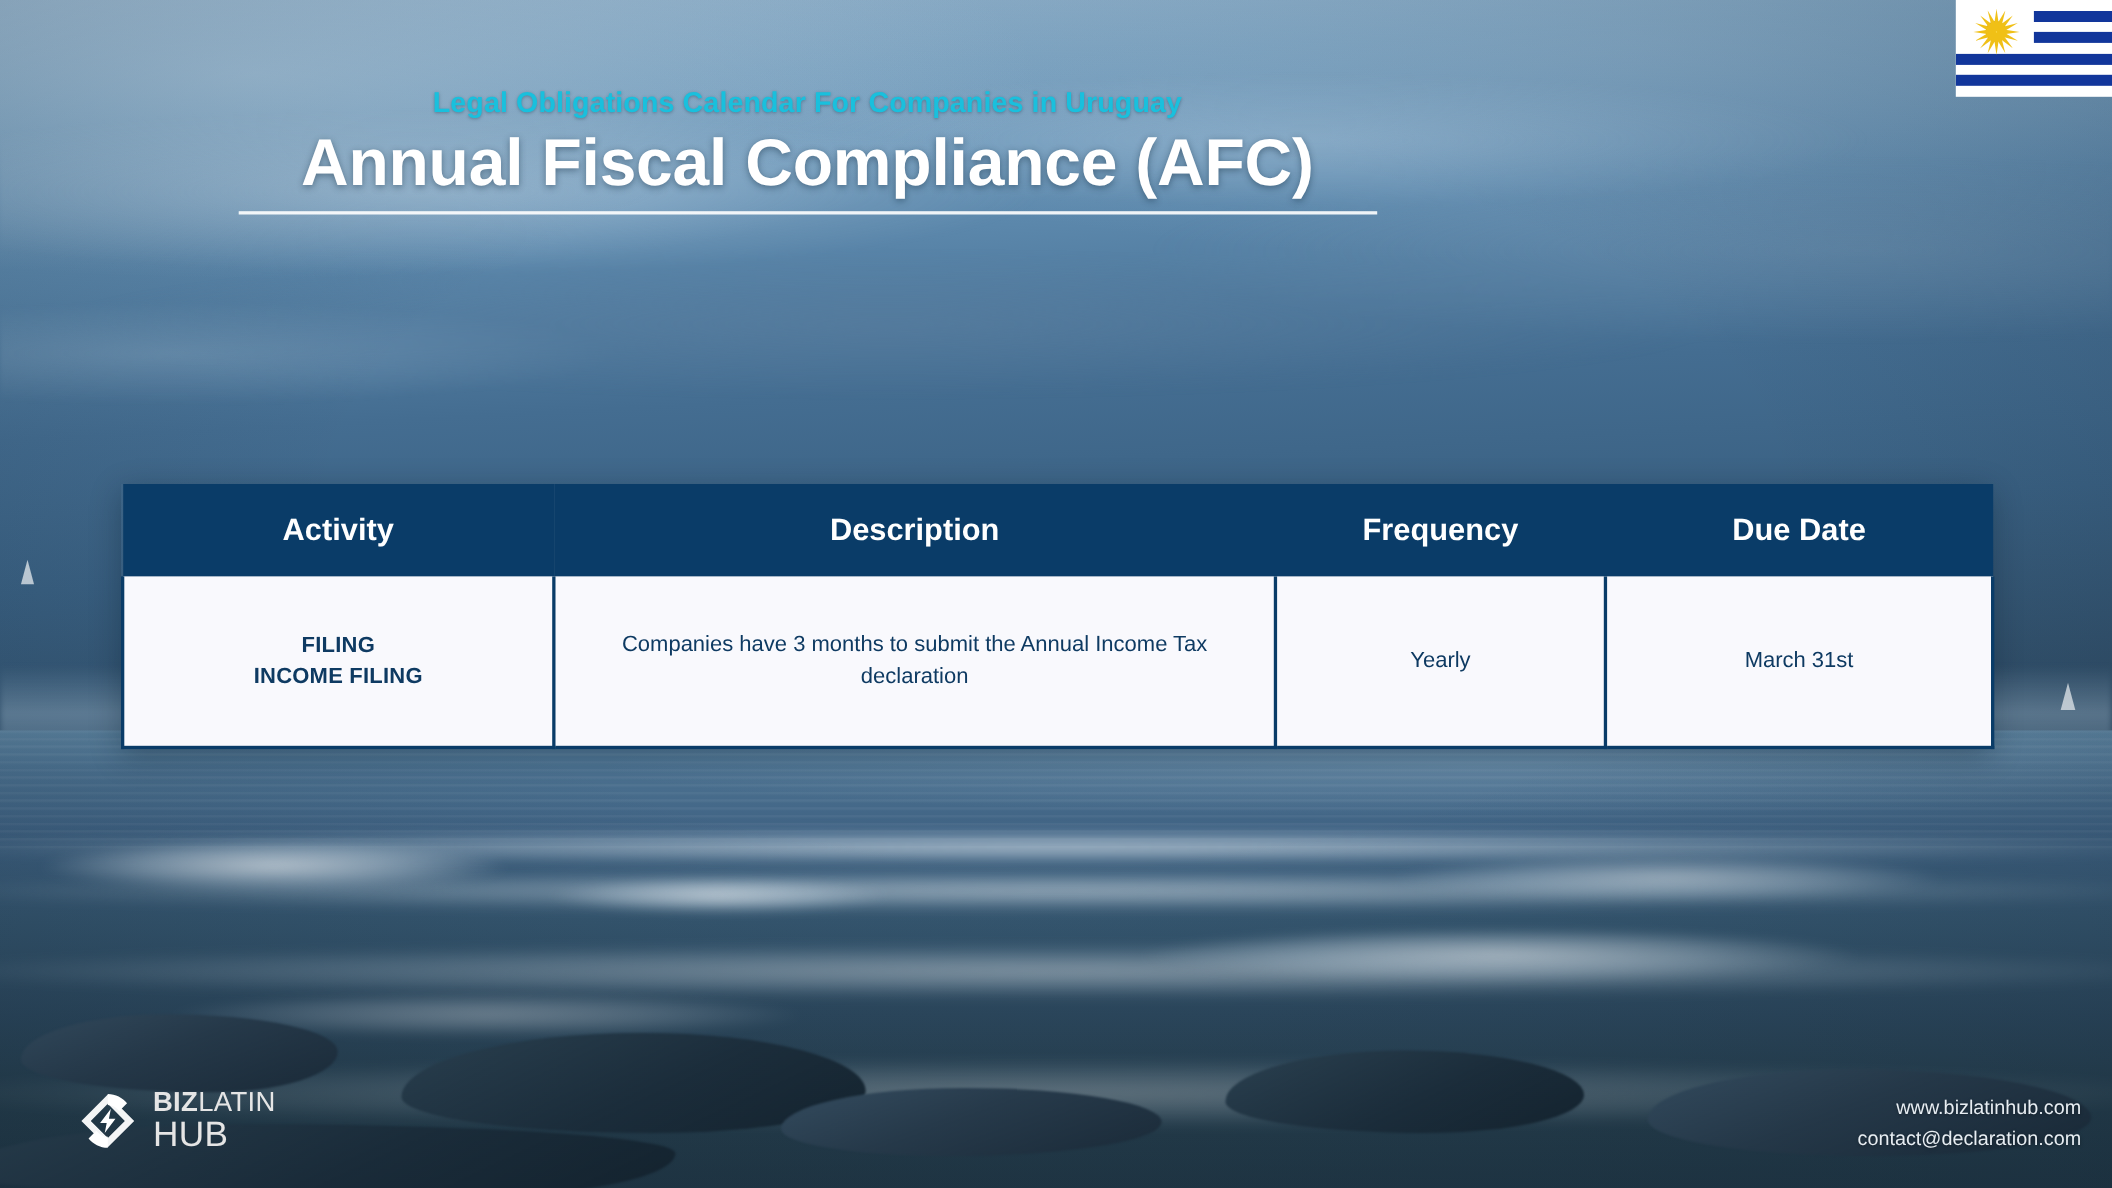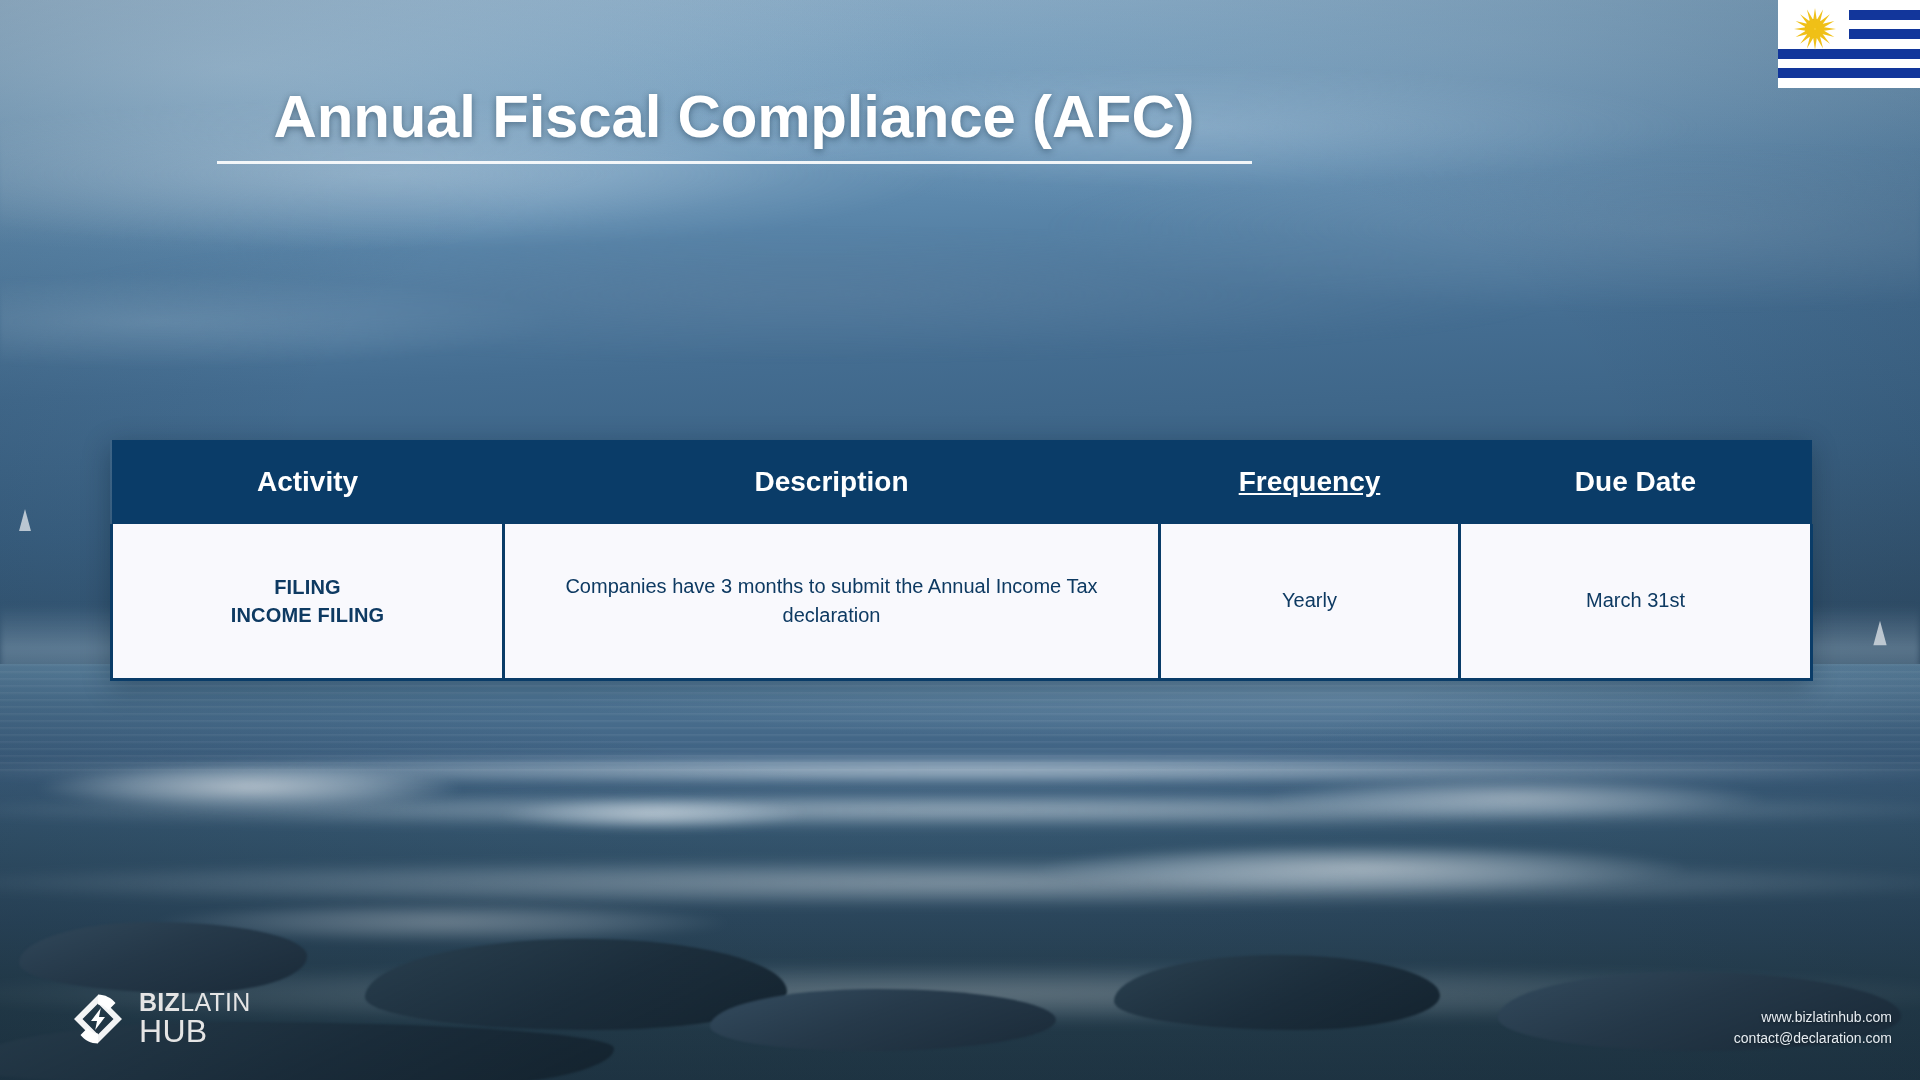--- a/index.html
+++ b/index.html
@@ -129,21 +129,21 @@
   }
   table { width:100%; border-collapse:collapse; table-layout:fixed; }
   thead th {
     background:#0a3c68; color:#ffffff;
     font-size:28px; font-weight:bold;
     padding:26px 10px; text-align:center; vertical-align:middle;
     border:none;
   }
   thead th.c1 { width:392px; }
   thead th.c2 { width:656px; }
-  thead th.c3 { width:300px;text-decoration:underline; }
+  thead th.c3 { width:300px; }
   thead th.c4 { width:352px;text-align:center; }
   tbody td {
     background:#f9f9fd; color:#0e3a62;
     font-size:20px; text-align:center; vertical-align:middle;
     padding:32px 26px; line-height:1.45;
     border-left:3px solid #0a3c68;
     border-right:3px solid #0a3c68;
     border-bottom:3px solid #0a3c68;
   }
   tbody td.activity { font-weight:bold; font-size:20px; line-height:1.4; letter-spacing:.2px; }
@@ -154,21 +154,21 @@
   .logo { position:absolute; left:72px; bottom:32px; display:flex; align-items:center; gap:15px; z-index:6; }
   .logo-mark { width:52px; height:52px; position:relative; flex:0 0 auto; }
   .logo-text { color:#e5e5e5; line-height:1.02; }
   .logo-line1 { font-size:25px; letter-spacing:.3px; }
   .logo-line1 b { font-weight:bold; }
   .logo-line1 span.light { font-weight:normal; }
   .logo-line2 { font-size:32px; font-weight:normal; letter-spacing:.3px; }
 
   .contact {
     position:absolute; right:28px; bottom:30px; text-align:right;
-    color:#e7edf2; font-size:14px; line-height:1.55; z-index:6;
+    color:#e7edf2; font-size:18px; line-height:1.55; z-index:6;
     text-shadow:0 1px 3px rgba(0,0,0,.35);
   }
 </style>
 </head>
 <body>
 
 <div class="bg">
   <div class="bg-sky">
     <div class="cloud-band"></div>
   </div>
@@ -228,20 +228,21 @@
       <div class="ray" style="transform: translate(-3px, -21px) rotate(225deg); transform-origin: 50% 21px;"></div>
       <div class="ray" style="transform: translate(-3px, -21px) rotate(247.5deg); transform-origin: 50% 21px;"></div>
       <div class="ray" style="transform: translate(-3px, -21px) rotate(270deg); transform-origin: 50% 21px;"></div>
       <div class="ray" style="transform: translate(-3px, -21px) rotate(292.5deg); transform-origin: 50% 21px;"></div>
       <div class="ray" style="transform: translate(-3px, -21px) rotate(315deg); transform-origin: 50% 21px;"></div>
       <div class="ray" style="transform: translate(-3px, -21px) rotate(337.5deg); transform-origin: 50% 21px;"></div>
     </div>
 </div>
 
 <div class="header">
+  <div class="subtitle">Legal Obligations Calendar For Companies in Uruguay</div>
   <div class="title">Annual Fiscal Compliance (AFC)</div>
   <div class="title-rule"></div>
 </div>
 
 <div class="table-wrap">
   <table>
     <thead>
       <tr>
         <th class="c1">Activity</th>
         <th class="c2">Description</th>

